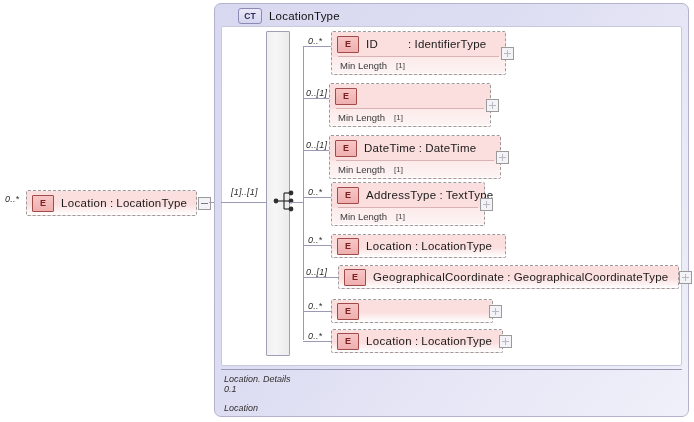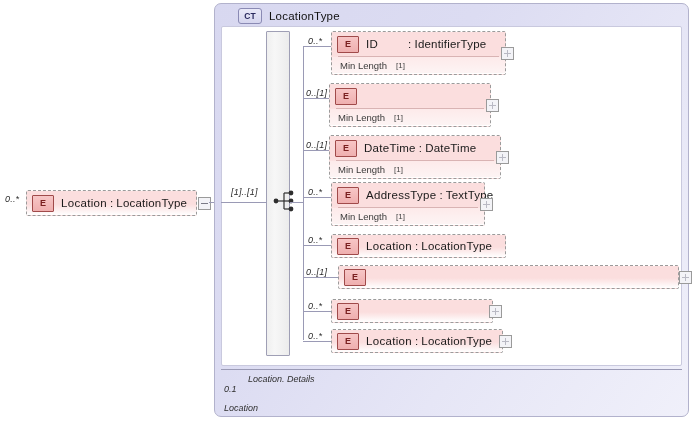--- a/index.html
+++ b/index.html
@@ -146,21 +146,21 @@
   </div>
 
   <div class="ct-header" style="left:222px;top:8px;margin-left:16px;">
     <span class="ctbadge">CT</span>
     <span class="ct-title">LocationType</span>
   </div>
 
   <div id="ctinner" class="abs" style="left:221px;top:26px;width:461px;height:340px;"></div>
 
   <div class="foot-sep" style="left:221px;top:369px;width:461px;"></div>
-  <div class="foot-txt" style="left:224px;top:374px;margin-left:24px;">Location. Details</div>
+  <div class="foot-txt" style="left:224px;top:374px;">Location. Details</div>
   <div class="foot-txt" style="left:224px;top:384px;">0.1</div>
   <div class="foot-txt" style="left:224px;top:403px;">Location</div>
 
   <div class="card" style="left:231px;top:187px;text-align:right;">[1]..[1]</div>
 
   <div id="seqbar" class="abs" style="left:266px;top:31px;width:24px;height:325px;"></div>
 
   <svg id="seqicon" class="abs" width="26" height="24" style="left:273px;top:189px;" viewBox="0 0 26 24">
     <circle cx="3" cy="12" r="2.4" fill="#2f2f2f"></circle>
     <line x1="5" y1="12" x2="11" y2="12" stroke="#2f2f2f" stroke-width="1.2"></line>
@@ -252,20 +252,21 @@
       <span class="ebadge">E</span>
       <span class="elabel"><span class="nm">Location</span><span class="colon">:</span><span class="ty">LocationType</span></span>
     </div>
   </div>
 
   <div class="hline" style="left:303px;top:277px;width:35px;"></div>
   <div class="card" style="left:306px;top:267px;">0..[1]</div>
   <div class="elembox abs" style="left:338px;top:265px;width:341px;height:24px;">
     <div class="elem-row">
       <span class="ebadge">E</span>
+      <span class="elabel"><span class="nm">GeographicalCoordinate</span><span class="colon">:</span><span class="ty">GeographicalCoordinateType</span></span>
     </div>
   </div>
   <div class="expander plus" style="left:679px;top:271px;">
       <i></i>
     </div>
 
   <div class="hline" style="left:303px;top:311px;width:28px;"></div>
   <div class="card" style="left:308px;top:301px;">0..*</div>
   <div class="elembox abs" style="left:331px;top:299px;width:162px;height:24px;">
     <div class="elem-row">

